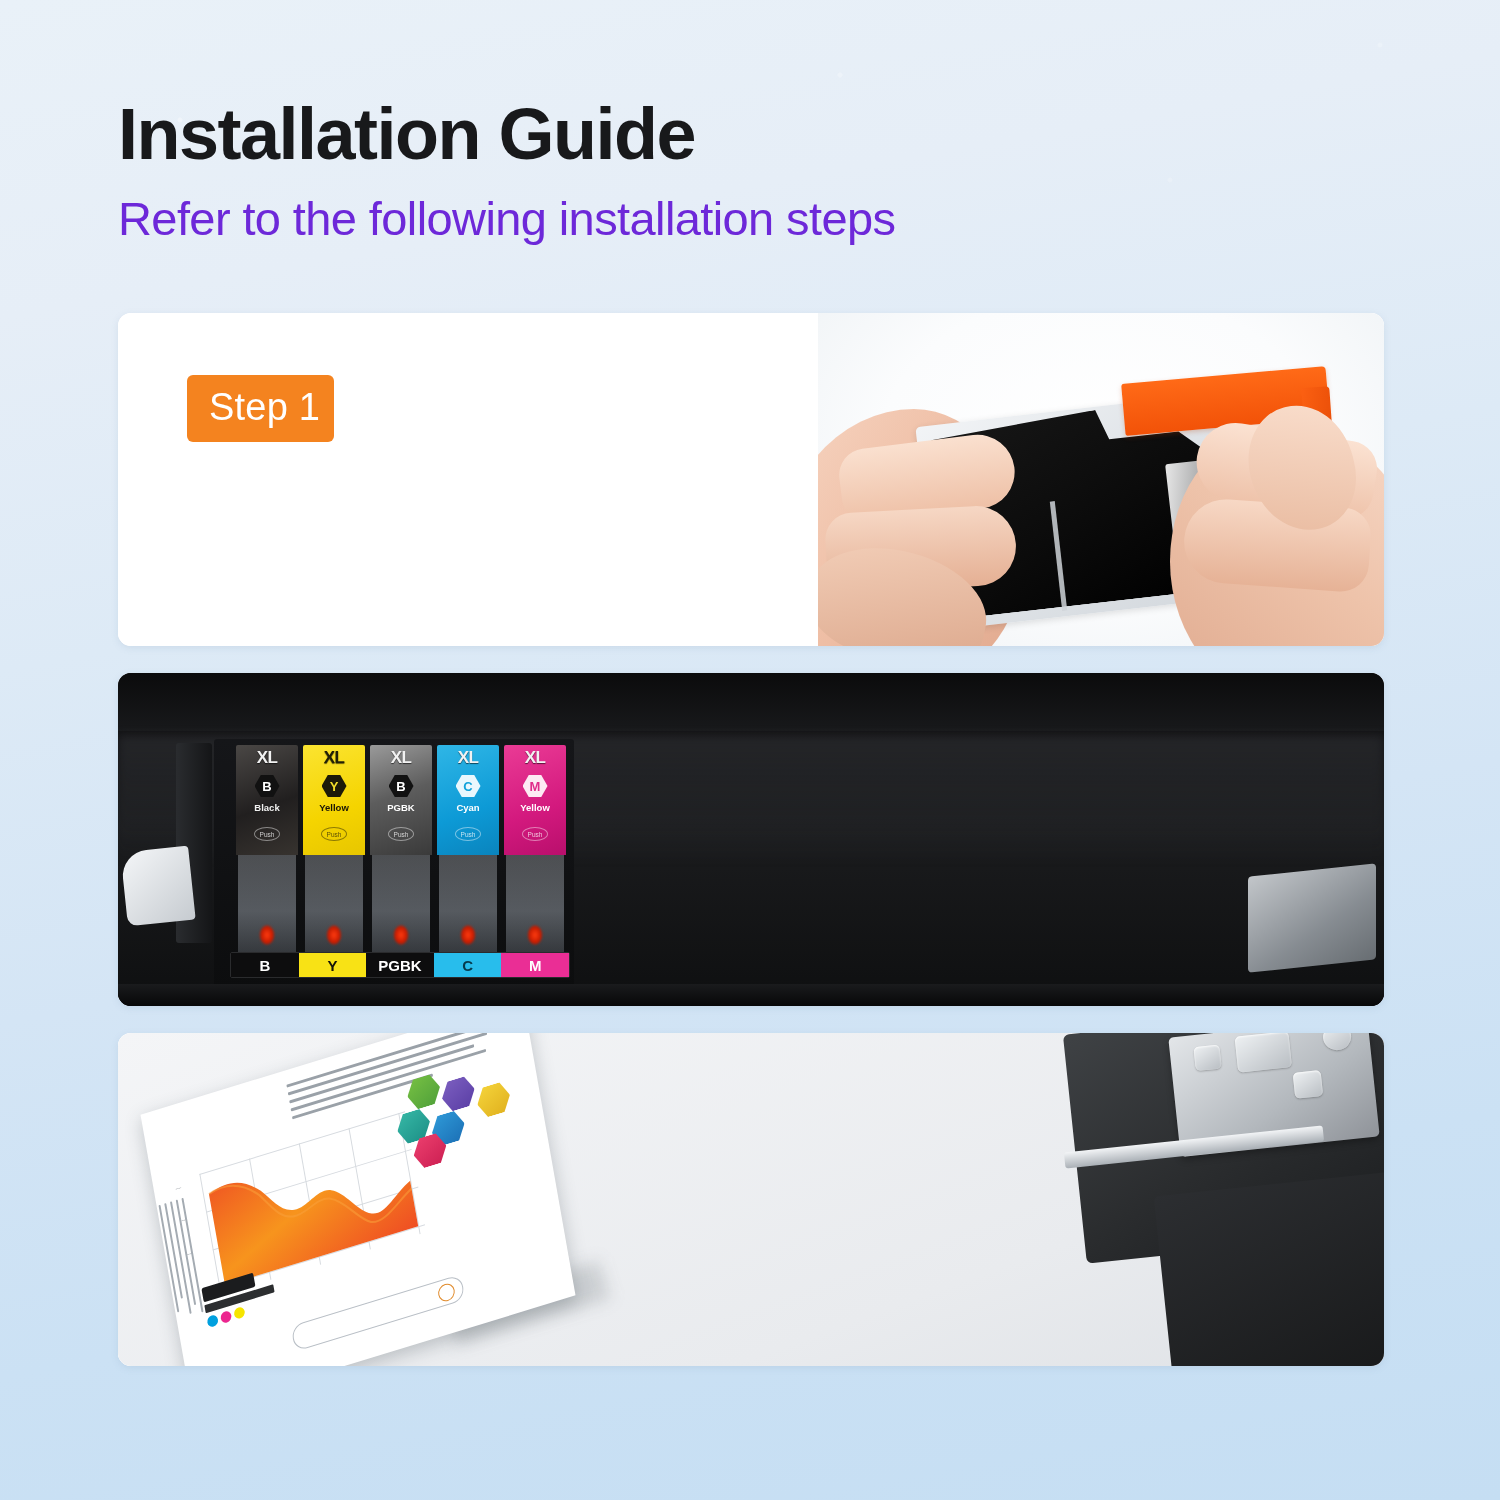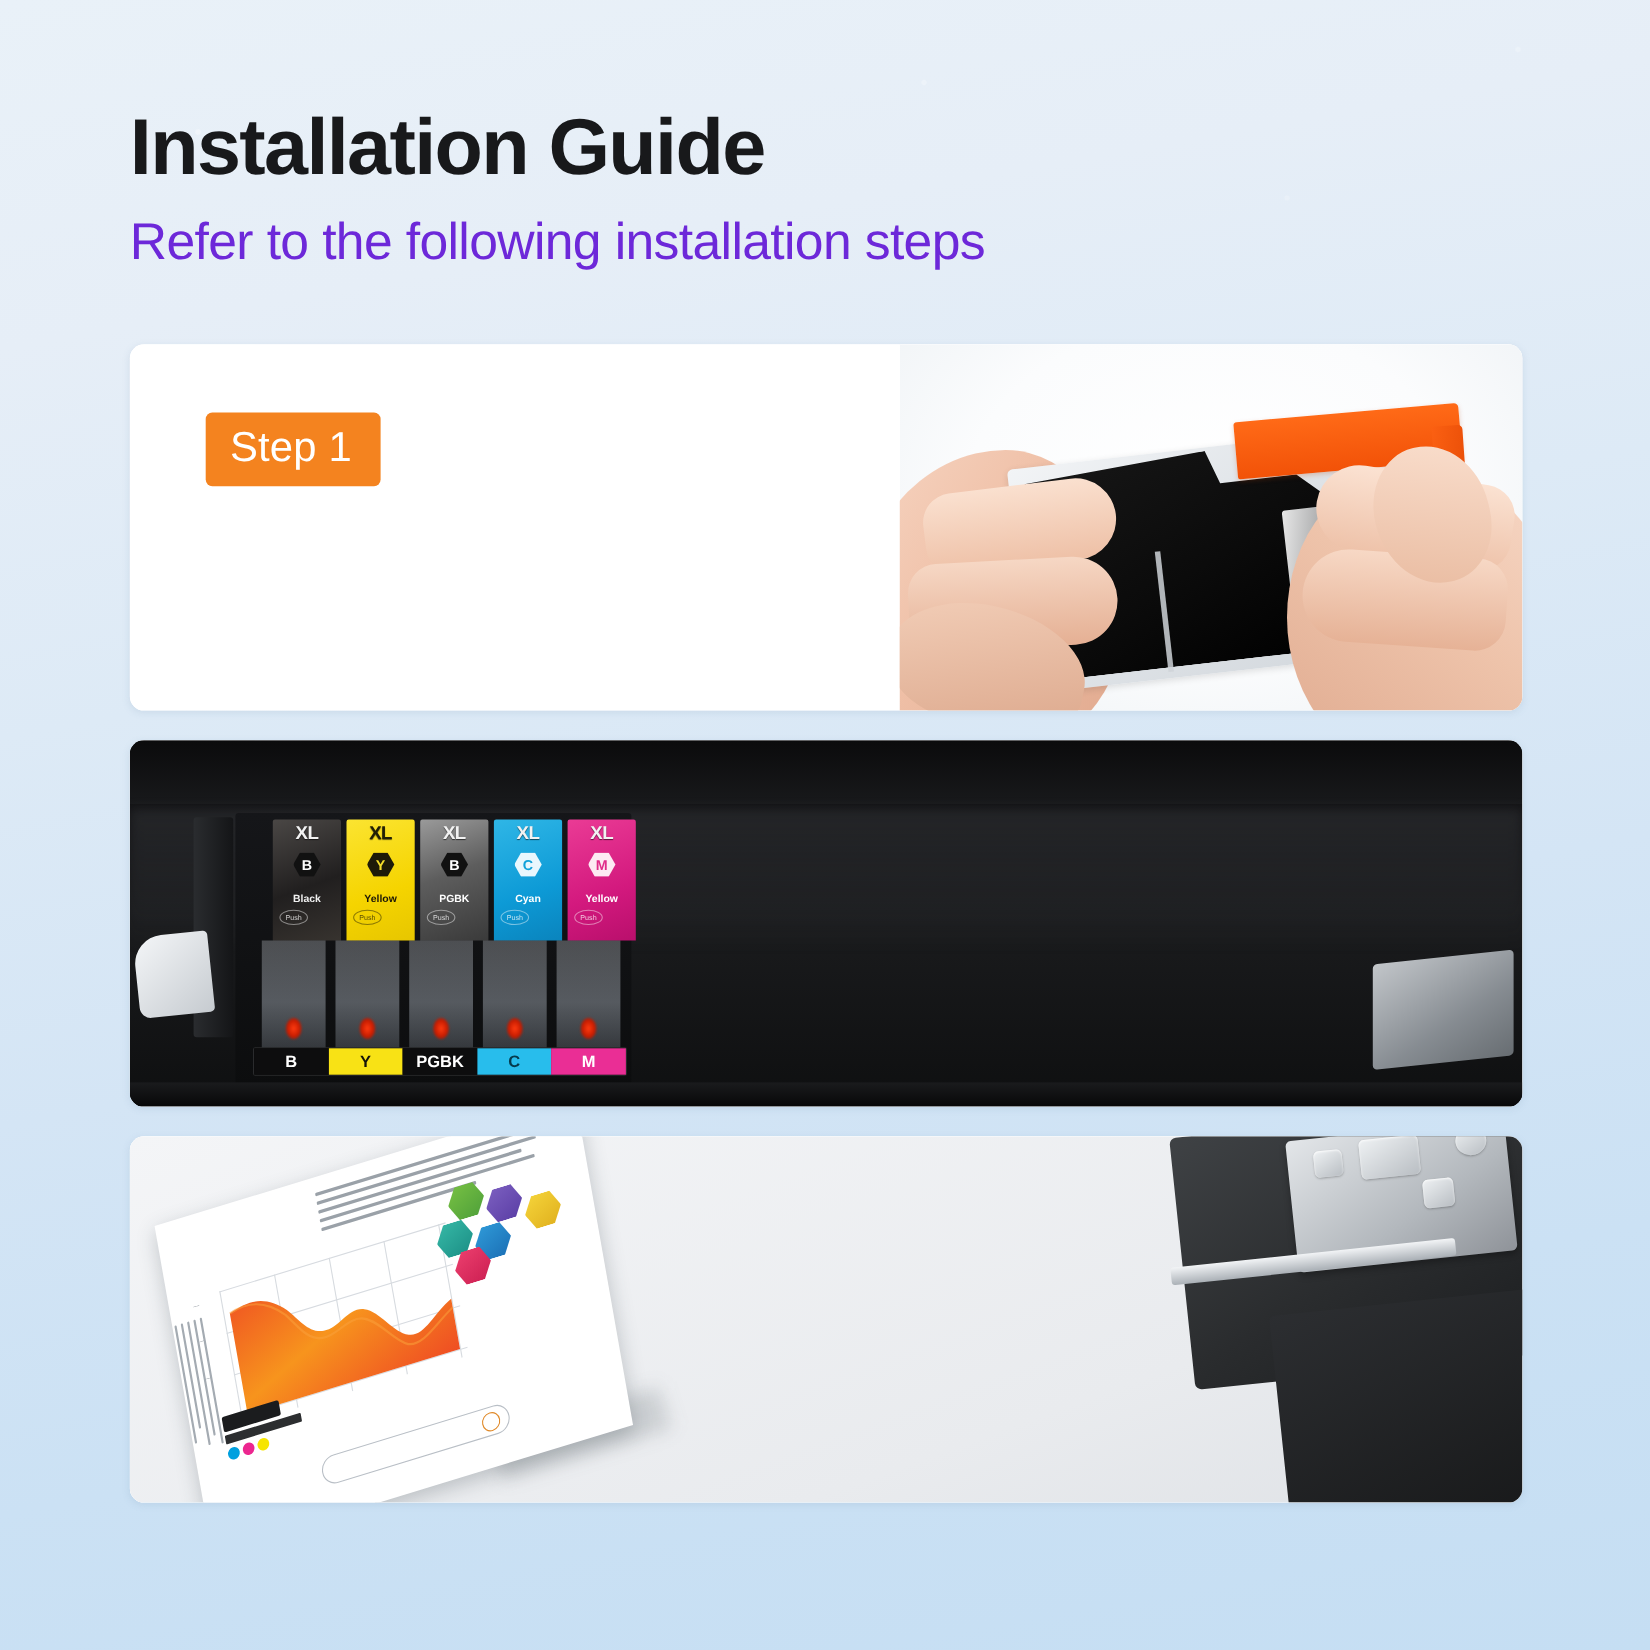--- a/index.html
+++ b/index.html
@@ -74,21 +74,21 @@
     background:#fff;
   }
 
   .badge {
     display:inline-block;
     background:#f4831f;
     color:#ffffff;
     font-size:38px;
     font-weight:400;
     line-height:1;
-    padding:13px 26px 16px 22px;
+    padding:13px 14px 16px 22px;
     border-radius:6px;
     letter-spacing:0.2px;
   }
 
   .step-desc {
     margin-top:23px;
     font-size:37px;
     line-height:1.17;
     color:#101112;
     letter-spacing:-0.3px;
@@ -212,37 +212,37 @@
     position:absolute; left:96px; top:66px; width:360px; height:250px;
     background:linear-gradient(180deg,#151619,#0c0d0e);
     border-radius:3px;
   }
   .p2-slots{
     position:absolute; left:118px; top:72px; width:330px; height:212px;
     display:flex; gap:5px;
   }
   .p2-cart{ position:relative; width:62px; height:212px; }
   .p2-cart .lbl{
-    position:absolute; left:12px; top:0; width:100%; height:110px;
+    position:absolute; left:0; top:0; width:100%; height:110px;
     border-radius:2px 2px 0 0;
     display:flex; flex-direction:column; align-items:center;
     padding-top:4px; overflow:hidden;
   }
   .p2-cart .xl{
     font-size:17px; font-weight:bold; color:#f2f2f2;
     line-height:1; letter-spacing:-.5px; text-shadow:0 1px 1px rgba(0,0,0,.6);
   }
   .p2-cart .hex{
     margin-top:9px; width:25px; height:22px;
     display:flex; align-items:center; justify-content:center;
     font-size:13px; font-weight:bold;
     clip-path:polygon(25% 0,75% 0,100% 50%,75% 100%,25% 100%,0 50%);
   }
   .p2-cart .cname{
-    margin-top:16px; font-size:9.5px; font-weight:bold; line-height:1;
+    margin-top:6px; font-size:9.5px; font-weight:bold; line-height:1;
   }
   .p2-cart .push{
     position:absolute; left:50%; transform:translateX(-50%);
     top:82px; width:26px; height:14px; border-radius:50%;
     border:1px solid rgba(255,255,255,.45);
     font-size:6.5px; display:flex; align-items:center; justify-content:center;
     color:rgba(255,255,255,.75);
   }
   .p2-cart .tank{
     position:absolute; left:2px; top:110px; width:58px; height:102px;

